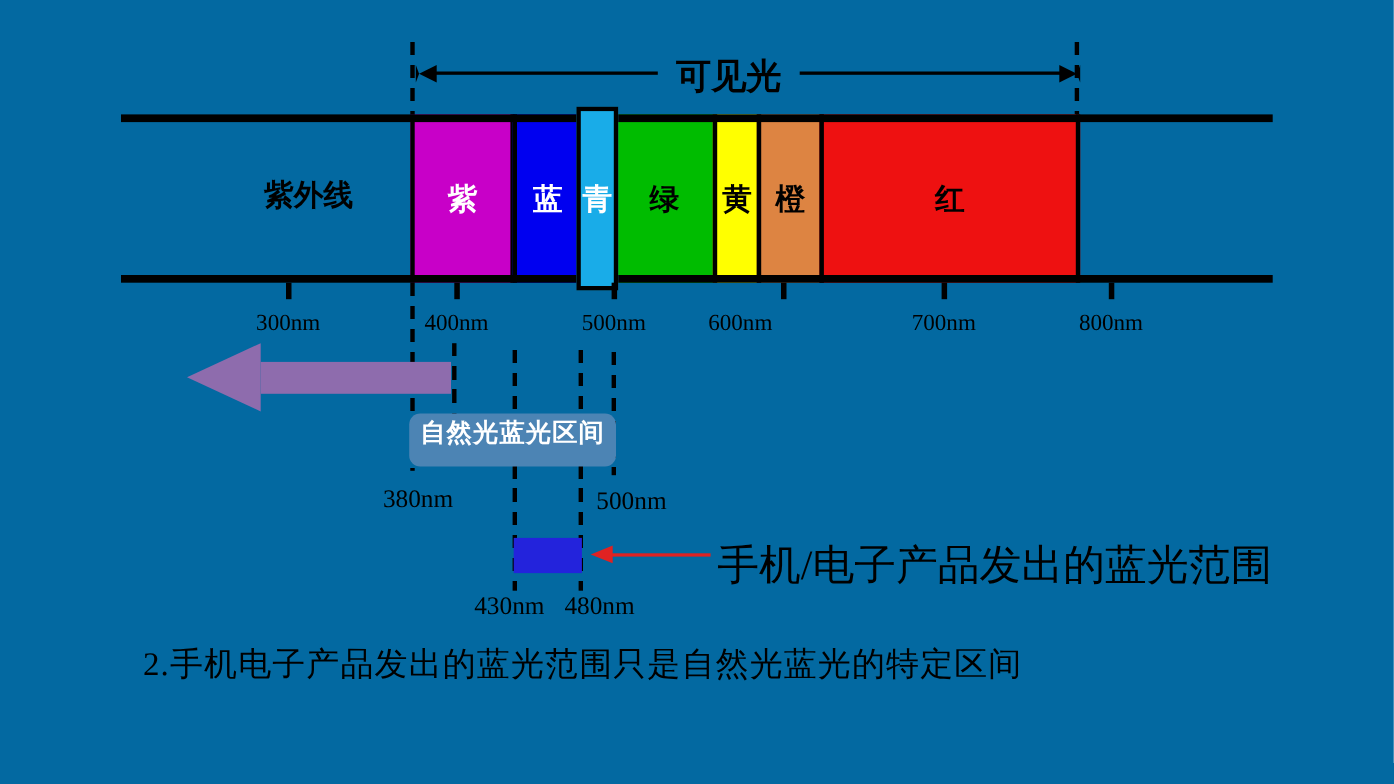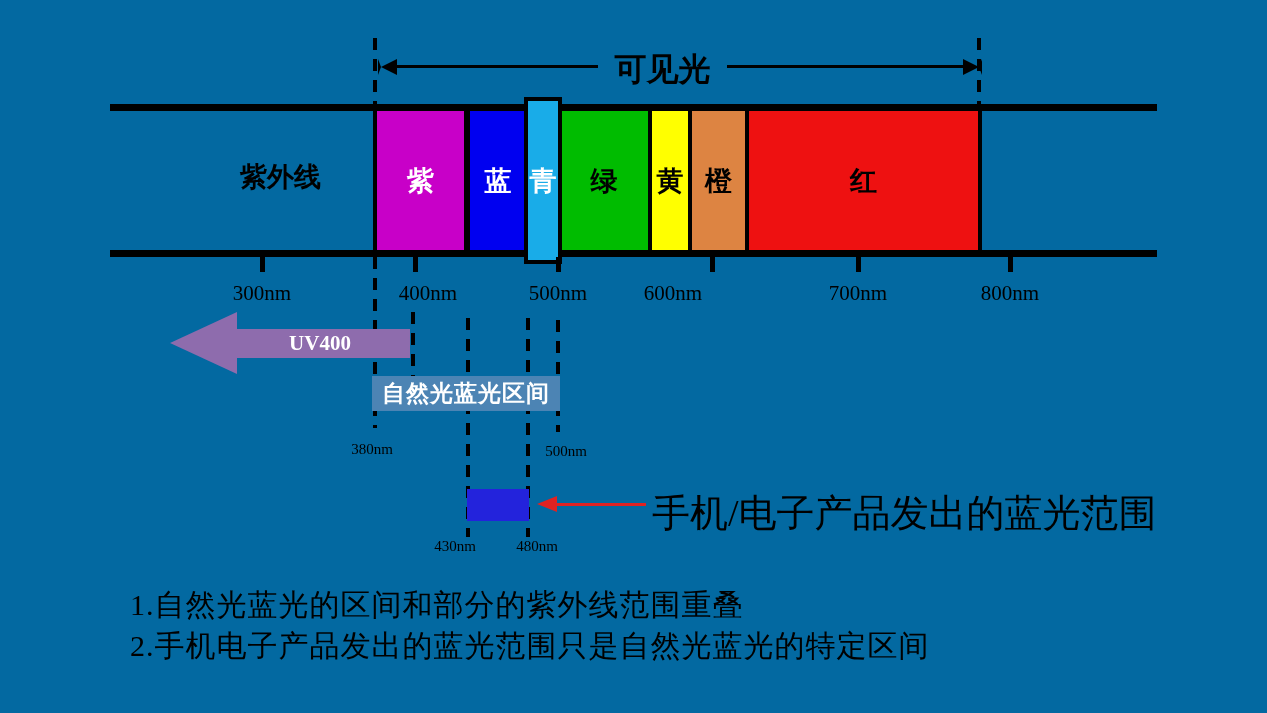--- a/index.html
+++ b/index.html
@@ -13,30 +13,30 @@
   .band{position:absolute;top:104px;height:153px;box-sizing:border-box;
         border-left:4px solid #000;border-right:4px solid #000;
         display:flex;align-items:center;justify-content:center;
         font-size:27px;font-weight:bold;}
   .band.tall{top:97px;height:167px;border:4px solid #000;}
   .regionlabel{position:absolute;top:159px;font-size:27px;font-weight:bold;text-align:left;}
   .toplabel{position:absolute;left:600px;top:48px;width:125px;text-align:center;
             font-size:32px;font-weight:bold;}
   .arrowline{position:absolute;height:3px;background:#000;}
   .tri-left{position:absolute;width:0;height:0;border-style:solid;}
-  .nm-small{position:absolute;width:80px;text-align:center;font-size:15px;}
+  .nm-small{position:absolute;width:80px;text-align:right;font-size:23px;}
   #uv400-body{position:absolute;left:237px;top:329px;width:173px;height:29px;}
   #uv400-head{position:absolute;left:170px;top:312px;width:0;height:0;
               border-top:31px solid transparent;border-bottom:31px solid transparent;
               border-right:67px solid #8E6CAD;}
   #uv400-label{position:absolute;left:245px;top:329px;width:150px;height:29px;
                color:#fff;font-weight:bold;font-size:21px;text-align:center;line-height:29px;}
-  #natural-bar{position:absolute;left:372px;top:376px;width:188px;height:35px;
+  #natural-bar{position:absolute;left:372px;top:376px;width:188px;height:48px;
                color:#fff;font-weight:bold;font-size:23px;text-align:center;line-height:35px;
-               letter-spacing:1px;}
+               letter-spacing:1px;border-radius:10px;}
   #device-rect{position:absolute;left:467px;top:489px;width:62px;height:32px;}
   #red-arrow-line{position:absolute;left:556px;top:503px;width:90px;height:3px;}
   #red-arrow-head{position:absolute;left:537px;top:496px;width:0;height:0;
                   border-top:8px solid transparent;border-bottom:8px solid transparent;
                   border-right:20px solid #E02222;}
   #device-annotation{position:absolute;left:652px;top:488px;font-size:38px;white-space:nowrap;}
   #notes{position:absolute;left:130px;top:584px;font-size:30px;line-height:41px;letter-spacing:1px;}
 </style>
 </head>
 <body>
@@ -65,45 +65,43 @@
 
   <div class="regionlabel" style="left:240px;width:100px;">紫外线</div>
 
   <div class="tick" style="left:260px;"></div>
   <div class="tick" style="left:413px;"></div>
   <div class="tick" style="left:556px;"></div>
   <div class="tick" style="left:710px;"></div>
   <div class="tick" style="left:856px;"></div>
   <div class="tick" style="left:1008px;"></div>
   <div class="ticklabel" style="left:222px;">300nm</div>
-  <div class="ticklabel" style="left:388px;">400nm</div>
+  <div class="ticklabel" style="left:375px;">400nm</div>
   <div class="ticklabel" style="left:518px;">500nm</div>
   <div class="ticklabel" style="left:633px;">600nm</div>
   <div class="ticklabel" style="left:818px;">700nm</div>
   <div class="ticklabel" style="left:970px;">800nm</div>
 
   <div class="vdash" style="left:373px;top:257px;height:171px;"></div>
   <div class="vdash" style="left:411px;top:312px;height:64px;"></div>
   <div class="vdash" style="left:466px;top:318px;height:219px;"></div>
   <div class="vdash" style="left:526px;top:318px;height:219px;"></div>
   <div class="vdash" style="left:556px;top:320px;height:112px;"></div>
 
   <div id="uv400-body" style="background-color: rgb(142, 108, 173);"></div>
   <div id="uv400-head" style="border-right-color: rgb(142, 108, 173);"></div>
-  <div id="uv400-label">UV400</div>
 
   <div id="natural-bar" style="background-color: rgb(76, 132, 180);">自然光蓝光区间</div>
   <div class="nm-small" style="left:332px;top:441px;">380nm</div>
   <div class="nm-small" style="left:526px;top:443px;">500nm</div>
 
   <div id="device-rect" style="background-color: rgb(35, 35, 220);"></div>
   <div id="red-arrow-line" style="background-color: rgb(224, 34, 34);"></div>
   <div id="red-arrow-head" style="border-right-color: rgb(224, 34, 34);"></div>
   <div id="device-annotation">手机/电子产品发出的蓝光范围</div>
   <div class="nm-small" style="left:415px;top:538px;">430nm</div>
   <div class="nm-small" style="left:497px;top:538px;">480nm</div>
 
   <div id="notes">
-    <div>1.自然光蓝光的区间和部分的紫外线范围重叠</div>
     <div>2.手机电子产品发出的蓝光范围只是自然光蓝光的特定区间</div>
   </div>
 
 </div>
 
 </body></html>

